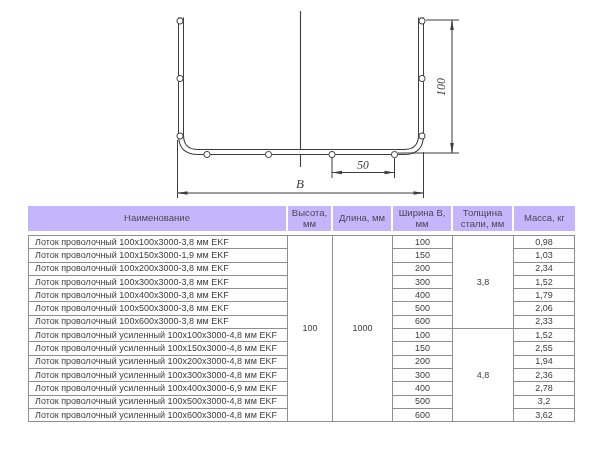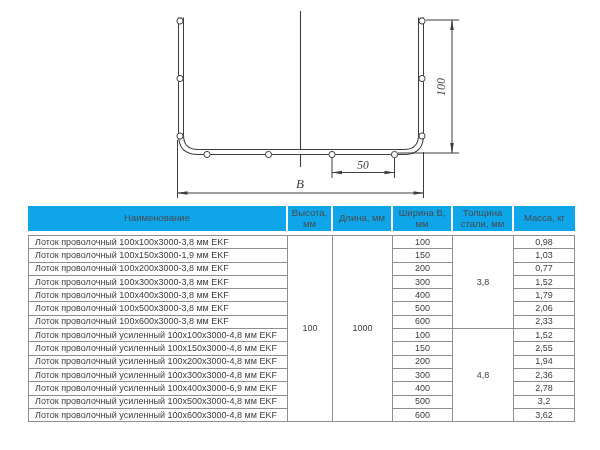--- a/index.html
+++ b/index.html
@@ -11,21 +11,21 @@
   .dim-text{
     font-family:"Liberation Serif",serif;font-style:italic;
     fill:#3d3d3d;
   }
   table.spec{
     position:absolute;left:28px;top:206px;width:547px;
     border-collapse:separate;border-spacing:0;table-layout:fixed;
     font-size:9px;color:#3d3d3d;
   }
   table.spec th{
-    background:#0ea5e9;color:#4a4a4a;font-weight:normal;
+    background:#c4b5fd;color:#4a4a4a;font-weight:normal;
     font-size:9.5px;line-height:10.5px;text-align:center;vertical-align:middle;
     height:25px;padding:0 2px;border-right:2px solid #ffffff;
     border-bottom:4px solid #ffffff;
   }
   table.spec th:last-child{border-right:none;}
   table.spec tbody td{
     border-right:1px solid #8f8f8f;border-bottom:1px solid #8f8f8f;
     height:12.3px;padding:0;text-align:center;vertical-align:middle;
     line-height:11px;white-space:nowrap;overflow:hidden;
   }
@@ -117,21 +117,21 @@
         <td>0,98</td>
       </tr>
       <tr>
         <td class="name">Лоток проволочный 100x150x3000-1,9 мм EKF</td>
         <td>150</td>
         <td>1,03</td>
       </tr>
       <tr>
         <td class="name">Лоток проволочный 100x200x3000-3,8 мм EKF</td>
         <td>200</td>
-        <td>0,77</td>
+        <td>2,34</td>
       </tr>
       <tr>
         <td class="name">Лоток проволочный 100x300x3000-3,8 мм EKF</td>
         <td>300</td>
         <td>1,52</td>
       </tr>
       <tr>
         <td class="name">Лоток проволочный 100x400x3000-3,8 мм EKF</td>
         <td>400</td>
         <td>1,79</td>

